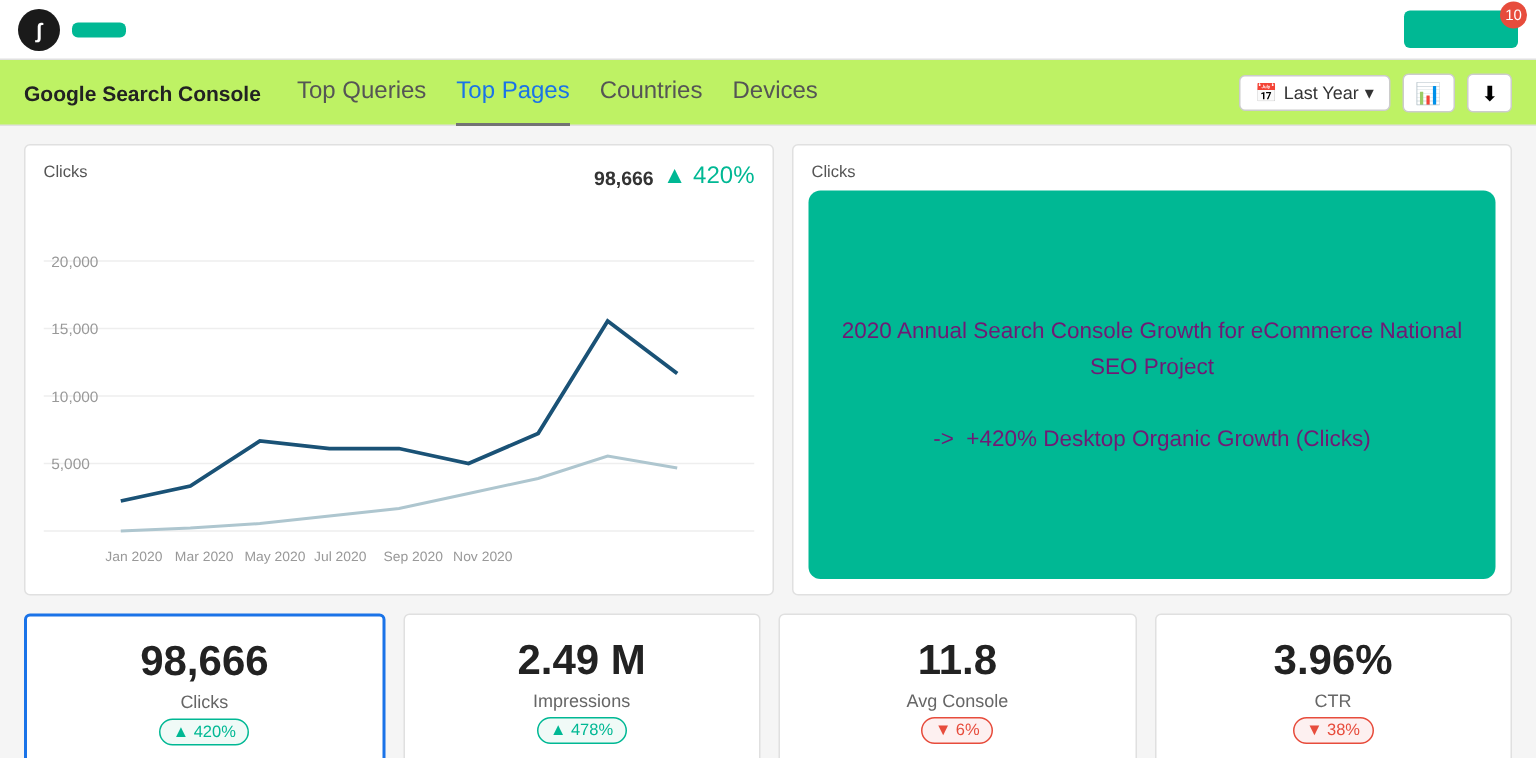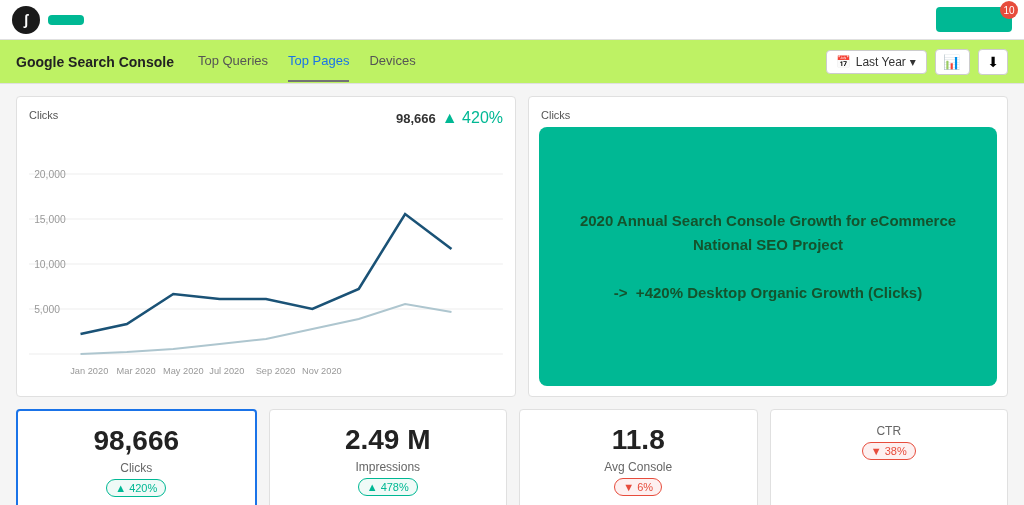--- a/index.html
+++ b/index.html
@@ -35,21 +35,21 @@
     
     .secondary-nav {
       display: flex; align-items: center; background: #bef264;
       padding: 0 16px; height: 44px; border-bottom: 1px solid #e0e0e0;
       justify-content: space-between;
     }
     .secondary-nav-left { display: flex; align-items: center; gap: 24px; }
     .app-title { font-size: 14px; font-weight: 600; color: #222; }
     .nav-tabs { display: flex; gap: 20px; align-items: center; }
     .nav-tab {
-      font-size: 13px; color: #555; cursor: pointer; padding: 12px 0;
+      font-size: 16px; color: #555; cursor: pointer; padding: 12px 0;
       border-bottom: 2px solid transparent;
     }
     .nav-tab.active { color: #1a73e8; border-bottom: 2px solid #737373; font-weight: 500; }
     .secondary-nav-right { display: flex; align-items: center; gap: 8px; }
     .date-filter {
       display: flex; align-items: center; gap: 4px; border: 1px solid #ccc;
       border-radius: 4px; padding: 4px 10px; font-size: 12px; cursor: pointer;
       background: #fff;
     }
     .icon-btn {
@@ -80,21 +80,21 @@
     }
     .right-panel-header { font-size: 11px; color: #555; margin-bottom: 8px; }
 
     
     .tooltip-overlay {
       position: absolute; top: 30px; left: 10px; right: 10px; bottom: 10px;
       background: #00b894; border-radius: 8px; display: flex;
       align-items: center; justify-content: center; z-index: 10;
       padding: 20px; text-align: center;
     }
-    .tooltip-text { color: #14532d; font-size: 15px; line-height: 1.6; font-weight: 700; }
+    .tooltip-text { color: #701a75; font-size: 15px; line-height: 1.6; font-weight: 400; }
 
     
     .bar-items { display: flex; flex-direction: column; gap: 0; }
     .bar-item {
       display: flex; align-items: center; gap: 8px; padding: 6px 0;
       border-bottom: 1px solid #f0f0f0; font-size: 12px;
     }
     .bar-item:last-child { border-bottom: none; }
     .bar-fill-wrap { flex: 1; height: 8px; background: #eee; border-radius: 2px; }
     .bar-fill { height: 100%; background: #aec6cf; border-radius: 2px; }
@@ -136,20 +136,21 @@
     </div>
   </div>
 </div>
 
 <div class="secondary-nav">
   <div class="secondary-nav-left">
     <span class="app-title">Google Search Console</span>
     <div class="nav-tabs">
       <span class="nav-tab">Top Queries</span>
       <span class="nav-tab active">Top Pages</span>
+      <span class="nav-tab">Countries</span>
       <span class="nav-tab">Devices</span>
     </div>
   </div>
   <div class="secondary-nav-right">
     <div class="date-filter">
       <span>📅</span>
       <span>Last Year</span>
       <span>▾</span>
     </div>
     <button class="icon-btn">📊</button>
@@ -257,19 +258,20 @@
       <span class="metric-badge up">▲ <span>478%</span></span>
     </div>
 
     <div class="metric-card">
       <span class="metric-value">11.8</span>
       <span class="metric-label">Avg Console</span>
       <span class="metric-badge down">▼ <span>6%</span></span>
     </div>
 
     <div class="metric-card">
+      <span class="metric-value">3.96%</span>
       <span class="metric-label">CTR</span>
       <span class="metric-badge down">▼ <span>38%</span></span>
     </div>
 
   </div>
 
 </div>
 
 </body></html>

